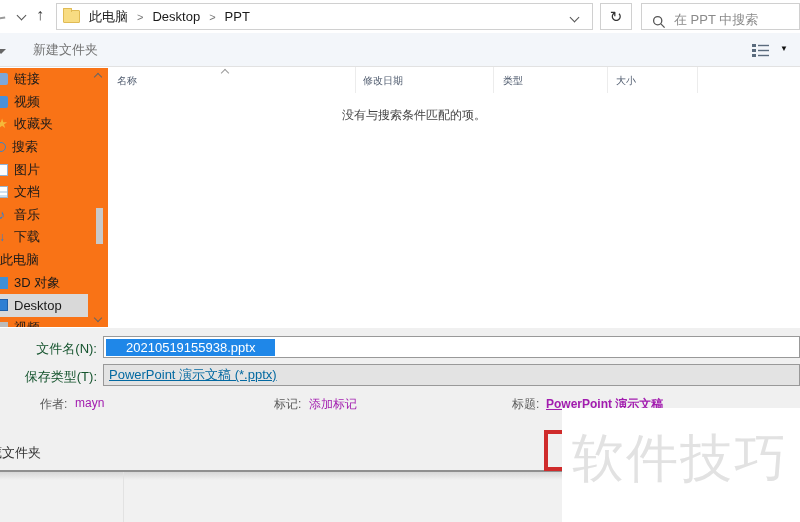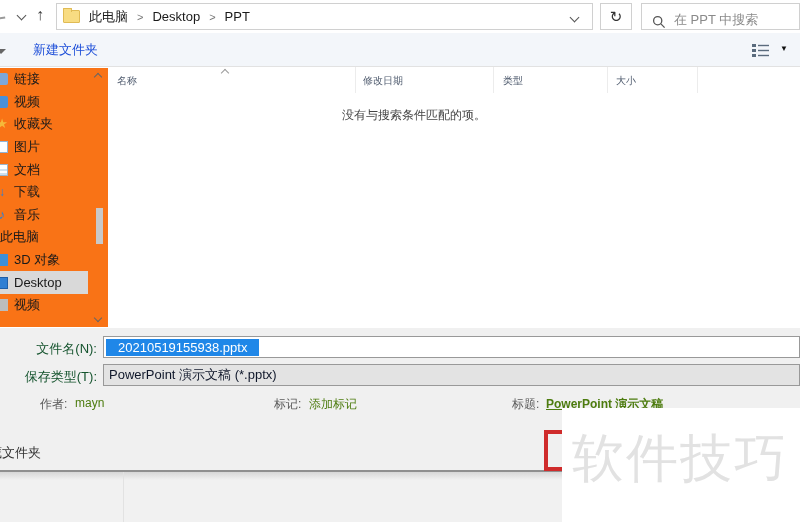--- a/index.html
+++ b/index.html
@@ -26,21 +26,21 @@
   .addr-chev { position:absolute; right:14px; top:10px; }
   .btn-box { position:absolute; top:3px; height:27px; background:#fff; border:1px solid #d0d0d0; display:flex; align-items:center; justify-content:center; }
   .refresh-box { left:600px; width:32px; }
   .refresh-glyph { font-size:15px; color:#333; }
   .search-box { position:absolute; left:641px; top:3px; width:159px; height:27px; background:#fff; border:1px solid #d0d0d0; display:flex; align-items:flex-end; gap:8px; padding-left:10px; }
   .search-ph { font-size:13px; color:#8a8a8a; }
 
   
   .toolbar { position:absolute; left:0; top:33px; width:800px; height:34px; background:#f3f6fa; border-bottom:1px solid #e2e2e2; }
   .org-frag { position:absolute; left:-4px; top:16px; width:0; height:0; border-left:5px solid transparent; border-right:5px solid transparent; border-top:5px solid #666; }
-  .newfolder { position:absolute; left:33px; top:0; line-height:33px; font-size:13px; color:#1d4ed8; }
+  .newfolder { position:absolute; left:33px; top:0; line-height:33px; font-size:13px; color:#737373; }
   .view-ico { position:absolute; left:752px; top:10px; }
   .view-caret { position:absolute; left:780px; top:11px; font-size:8px; color:#111; }
 
   
   .col-h { position:absolute; top:74px; font-size:10px; color:#4f5b6e; }
   .col-sep { position:absolute; top:67px; height:26px; border-left:1px solid #ececec; }
   .sort-caret { position:absolute; left:222px; top:70px; width:6px; height:6px; border-right:1.3px solid #9a9a9a; border-bottom:1.3px solid #9a9a9a; transform:rotate(-135deg); }
   .empty-msg { position:absolute; left:108px; top:107px; width:612px; text-align:center; font-size:12px; color:#444; }
 
   
@@ -62,24 +62,24 @@
 
   .sb-scroll { position:absolute; left:91px; top:68px; width:16px; height:259px; }
   .sb-up   { position:absolute; left:4px; top:6px; width:6px; height:6px; border-right:1.3px solid #666; border-bottom:1.3px solid #666; transform:rotate(-135deg); }
   .sb-down { position:absolute; left:4px; bottom:6px; width:6px; height:6px; border-right:1.3px solid #666; border-bottom:1.3px solid #666; transform:rotate(45deg); }
   .sb-thumb { position:absolute; left:5px; top:140px; width:7px; height:36px; background:#c9c9c9; }
 
   
   .form-panel { position:absolute; left:0; top:328px; width:800px; height:143px; background:#f0f0f0; }
   .flabel { position:absolute; left:0; width:97px; text-align:right; font-size:13px; color:#14532d; }
   .fname-input { position:absolute; left:103px; top:8px; width:697px; height:22px; background:#fff; border:1px solid #999; display:flex; align-items:center; padding-left:2px; font-size:13px; }
-  .sel-text { background:#1f87e8; color:#fff; padding:1px 12px; }
-  .ftype-combo { position:absolute; left:103px; top:36px; width:697px; height:22px; background:#e3e3e3; border:1px solid #999; display:flex; align-items:center; padding-left:5px; font-size:13px; color:#0f172a; }
+  .sel-text { background:#1f87e8; color:#fff; padding:1px 20px; }
+  .ftype-combo { position:absolute; left:103px; top:36px; width:697px; height:22px; background:#e3e3e3; border:1px solid #999; display:flex; align-items:center; padding-left:5px; font-size:13px; color:#0369a1;text-decoration:underline; }
   .meta-label { position:absolute; top:68px; font-size:12px; color:#5a5a5a; }
-  .meta-link  { position:absolute; top:68px; font-size:12px; color:#4d7c0f; }
+  .meta-link  { position:absolute; top:68px; font-size:12px; color:#a21caf; }
   .u { text-decoration:underline;font-weight:bold; }
   .hide-folders { position:absolute; left:-24px; top:116px; font-size:13px; color:#333; white-space:nowrap; }
 
   
   .dlg-bottom-border { position:absolute; left:0; top:470px; width:800px; height:2px; background:#8f8f8f; }
   .below-strip { position:absolute; left:0; top:472px; width:800px; height:50px; background:#f1f1f1; }
   .below-strip::before { content:""; position:absolute; left:0; top:0; width:100%; height:8px; background:linear-gradient(#d7d7d7, rgba(215,215,215,0)); }
   .below-vline { position:absolute; left:123px; top:0; height:50px; border-left:1px solid #e2e2e2; }
 
   
@@ -153,34 +153,38 @@
     </div>
   <div class="sitem">
       <span class="sicon ic-video"></span>
       <span>视频</span>
     </div>
   <div class="sitem">
       <span class="sicon ic-star"></span>
       <span>收藏夹</span>
     </div>
   <div class="sitem">
+      <span class="sicon ic-search"></span>
+      <span>搜索</span>
+    </div>
+  <div class="sitem">
       <span class="sicon ic-pic"></span>
       <span>图片</span>
     </div>
   <div class="sitem">
       <span class="sicon ic-doc"></span>
       <span>文档</span>
     </div>
   <div class="sitem">
+      <span class="sicon ic-music"></span>
+      <span>音乐</span>
+    </div>
+  <div class="sitem">
       <span class="sicon ic-down"></span>
       <span>下载</span>
-    </div>
-  <div class="sitem">
-      <span class="sicon ic-music"></span>
-      <span>音乐</span>
     </div>
   <div class="sitem root">
       <span>此电脑</span>
     </div>
   <div class="sitem">
       <span class="sicon ic-cube"></span>
       <span>3D 对象</span>
     </div>
   <div class="sitem sel">
       <span class="sicon ic-monitor"></span>

